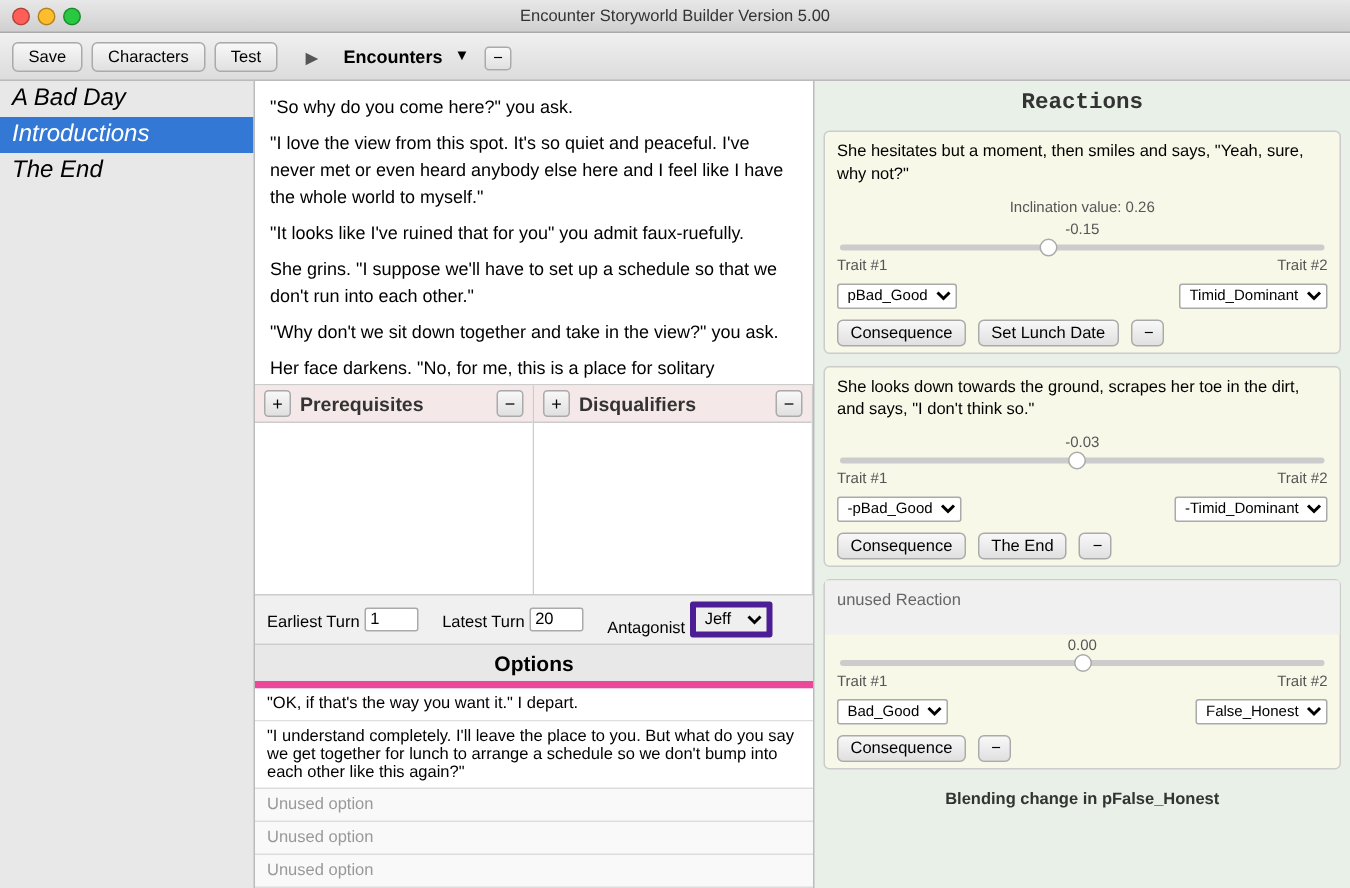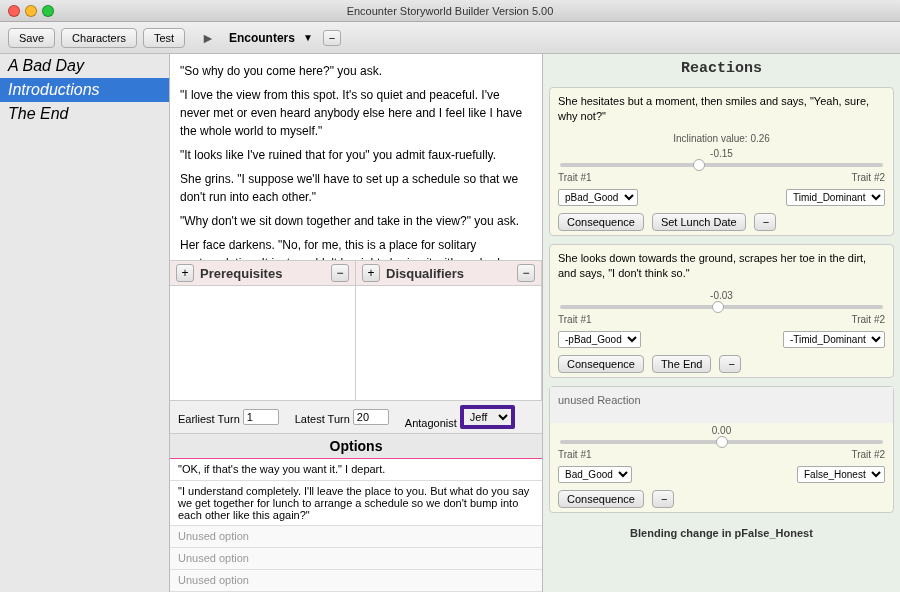--- a/index.html
+++ b/index.html
@@ -170,21 +170,21 @@
     .options-section {
       border-top: 1px solid #ccc;
       background: #f5f5f5;
     }
     .options-header {
       text-align: center;
       font-size: 14px;
       font-weight: bold;
       padding: 4px;
       background: #e8e8e8;
-      border-bottom: 1px solid #ec4899;
+      border-bottom: 5px solid #ec4899;
     }
     .option-item {
       border-bottom: 1px solid #ddd;
       padding: 4px 8px;
       font-size: 11px;
       background: white;
       min-height: 22px;
     }
     .option-item.multi-line {
       min-height: 40px;

